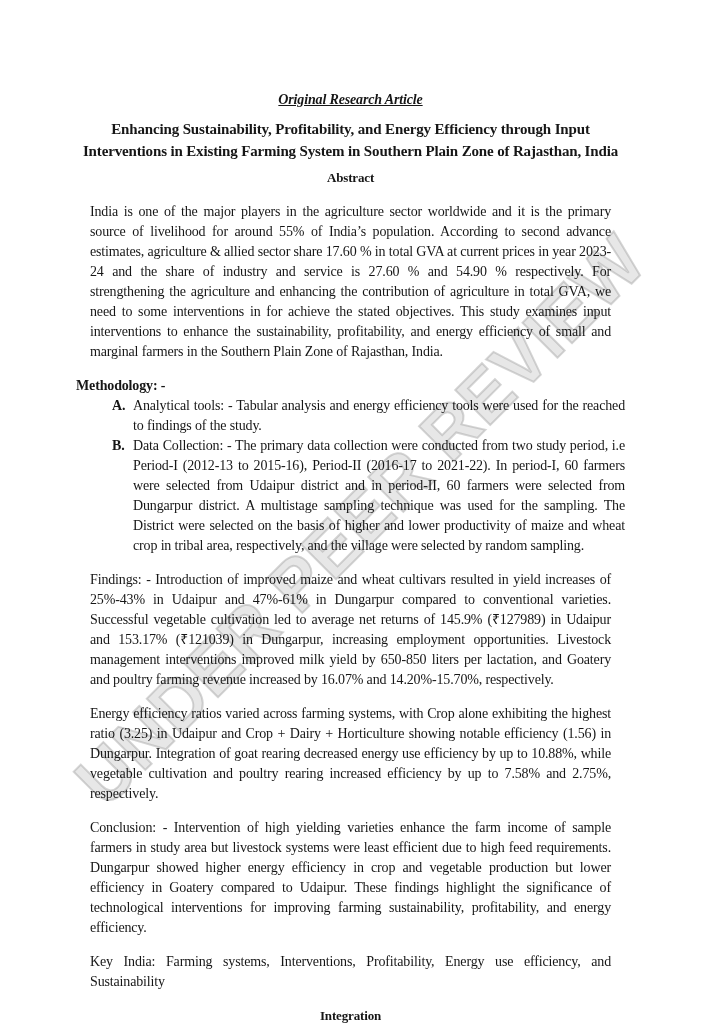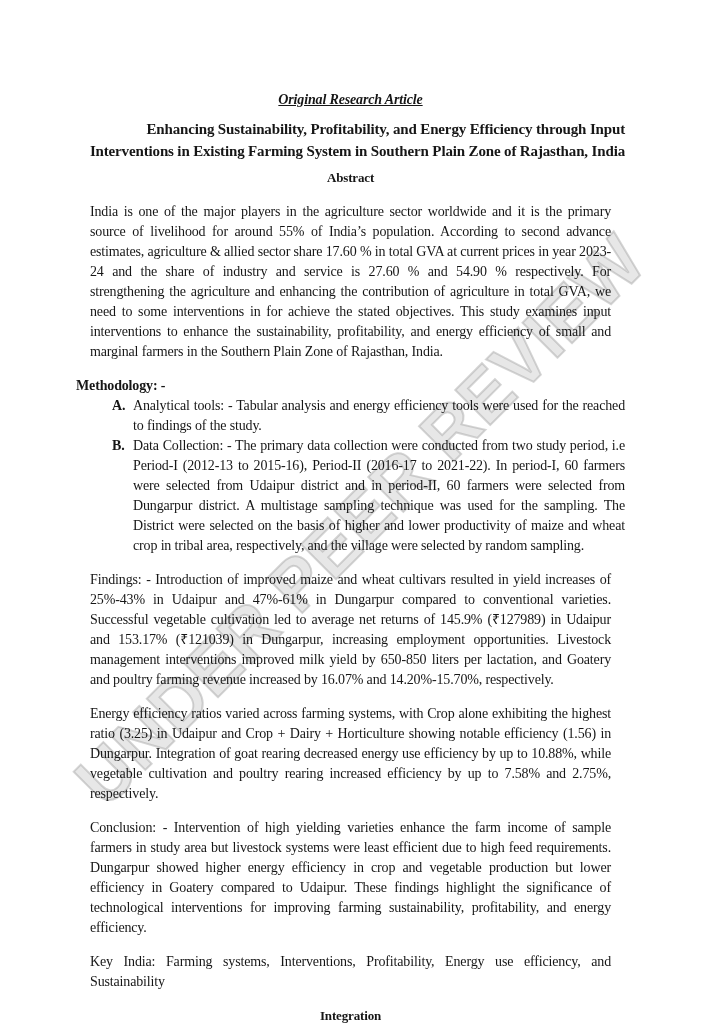--- a/index.html
+++ b/index.html
@@ -47,21 +47,21 @@
     text-decoration: underline;
     margin-bottom: 8px;
   }
   .paper-title {
     margin: 0 0 6px 0;
     text-align: center;
     font-weight: bold;
     font-size: 15px;
     line-height: 22px;
   }
-  .paper-title .title-line { display: block; text-align: right; }
+  .paper-title .title-line { display: block; }
   .center-heading {
     text-align: center;
     font-weight: bold;
     font-size: 13px;
   }
   p { margin: 14px; }
   .run-head { font-weight: bold; }
   .run-in { font-weight: normal; }
   ol.alpha-list {
     margin: 0;

